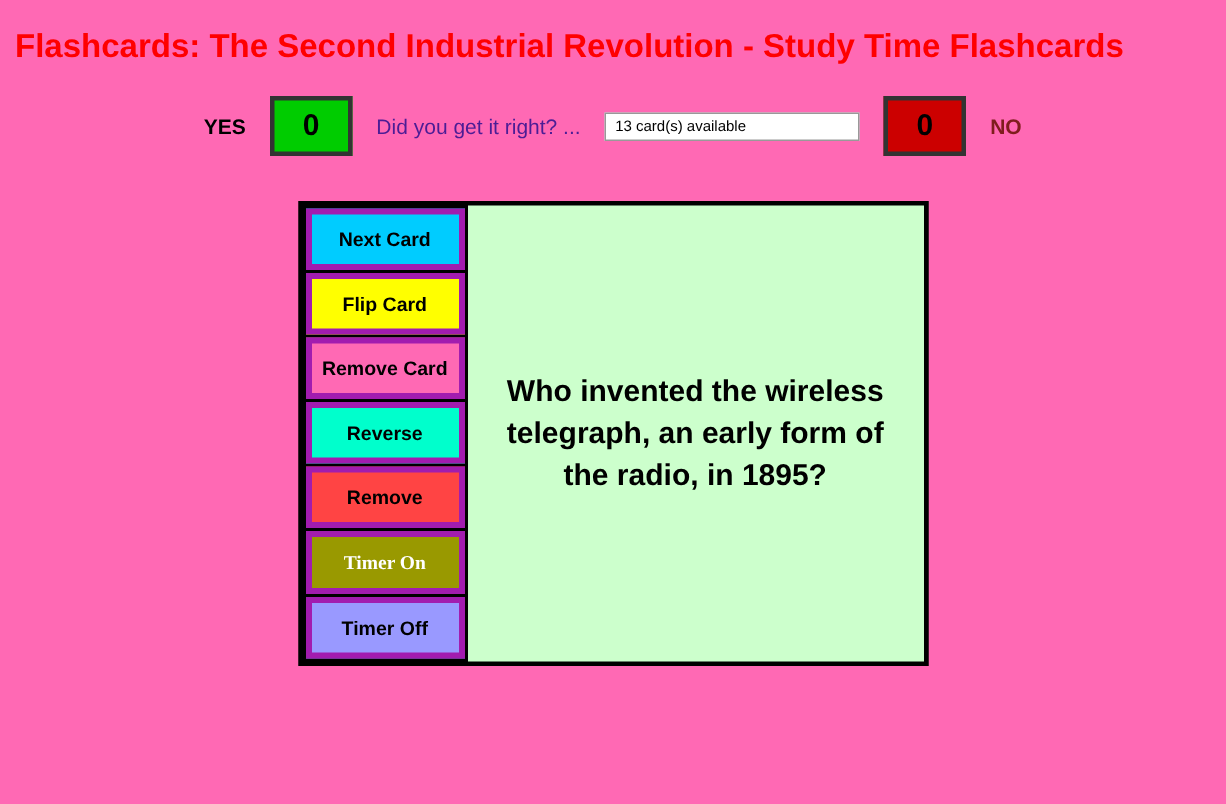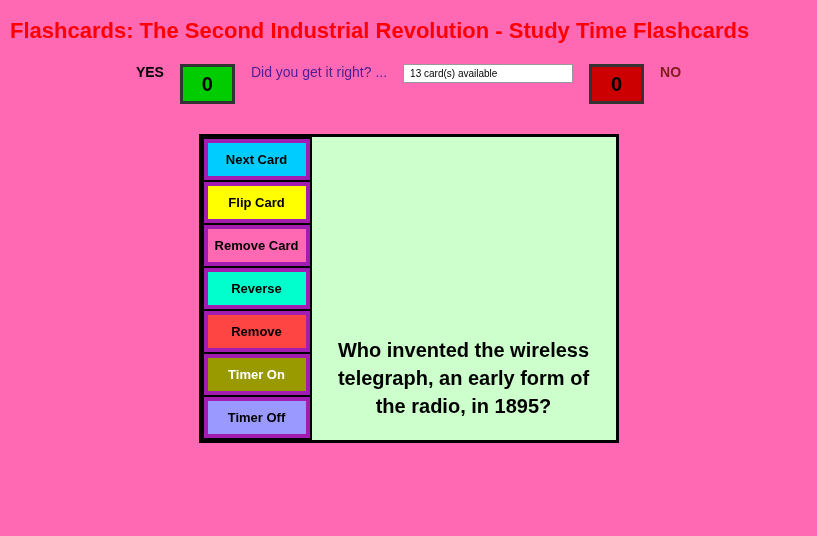--- a/index.html
+++ b/index.html
@@ -15,21 +15,21 @@
     #page-title {
       text-align: left;
       color: #ff0000;
       font-size: 22px;
       font-weight: bold;
       padding: 18px 10px 10px;
     }
 
     .top-bar {
       display: flex;
-      align-items: flex-start;
+      align-items: center;
       justify-content: center;
       gap: 16px;
       margin-top: 10px;
     }
 
     .yes-label {
       color: #000;
       font-size: 14px;
       font-weight: bold;
     }
@@ -112,28 +112,28 @@
       cursor: pointer;
       text-align: center;
       color: #000;
     }
 
     .btn-next { background-color: #00ccff; }
     .btn-flip { background-color: #ffff00; }
     .btn-remove { background-color: #ff69b4; }
     .btn-reverse { background-color: #00ffcc; }
     .btn-restart { background-color: #ff4444; }
-    .btn-timer-on { background-color: #999900; color: #fff; }
+    .btn-timer-on { background-color: #999900; color: #fff; font-family: Liberation Serif, serif; }
     .btn-timer-off { background-color: #9999ff; }
 
     .card-display {
       flex: 1;
       background-color: #ccffcc;
       display: flex;
-      align-items: flex-end;
+      align-items: center;
       justify-content: center;
       padding: 20px;
       min-height: 270px;
     }
 
     .card-text {
       font-size: 20px;
       font-weight: bold;
       color: #000;
       text-align: center;

